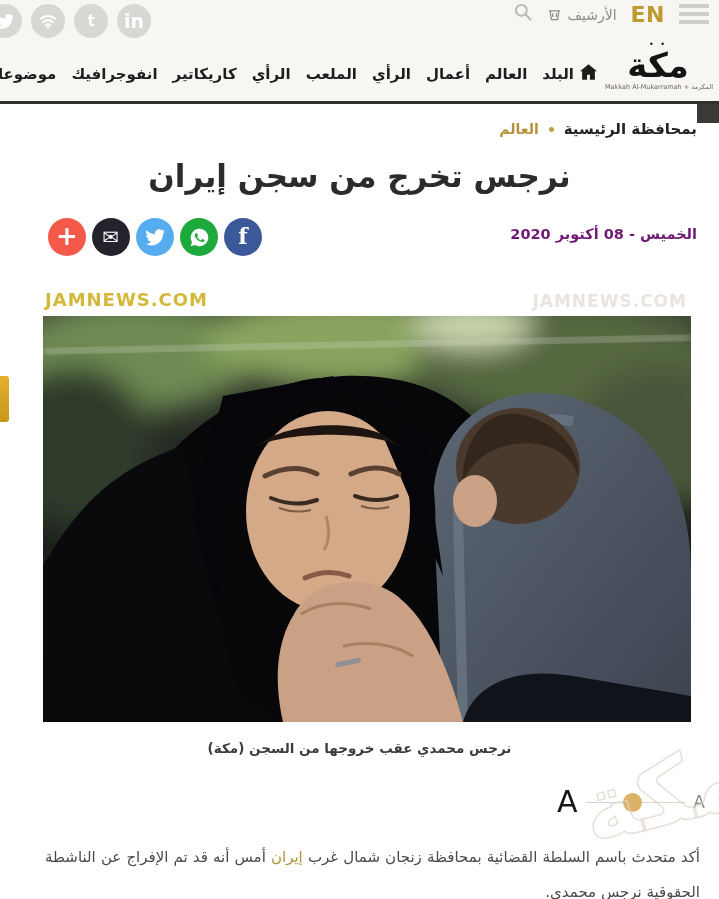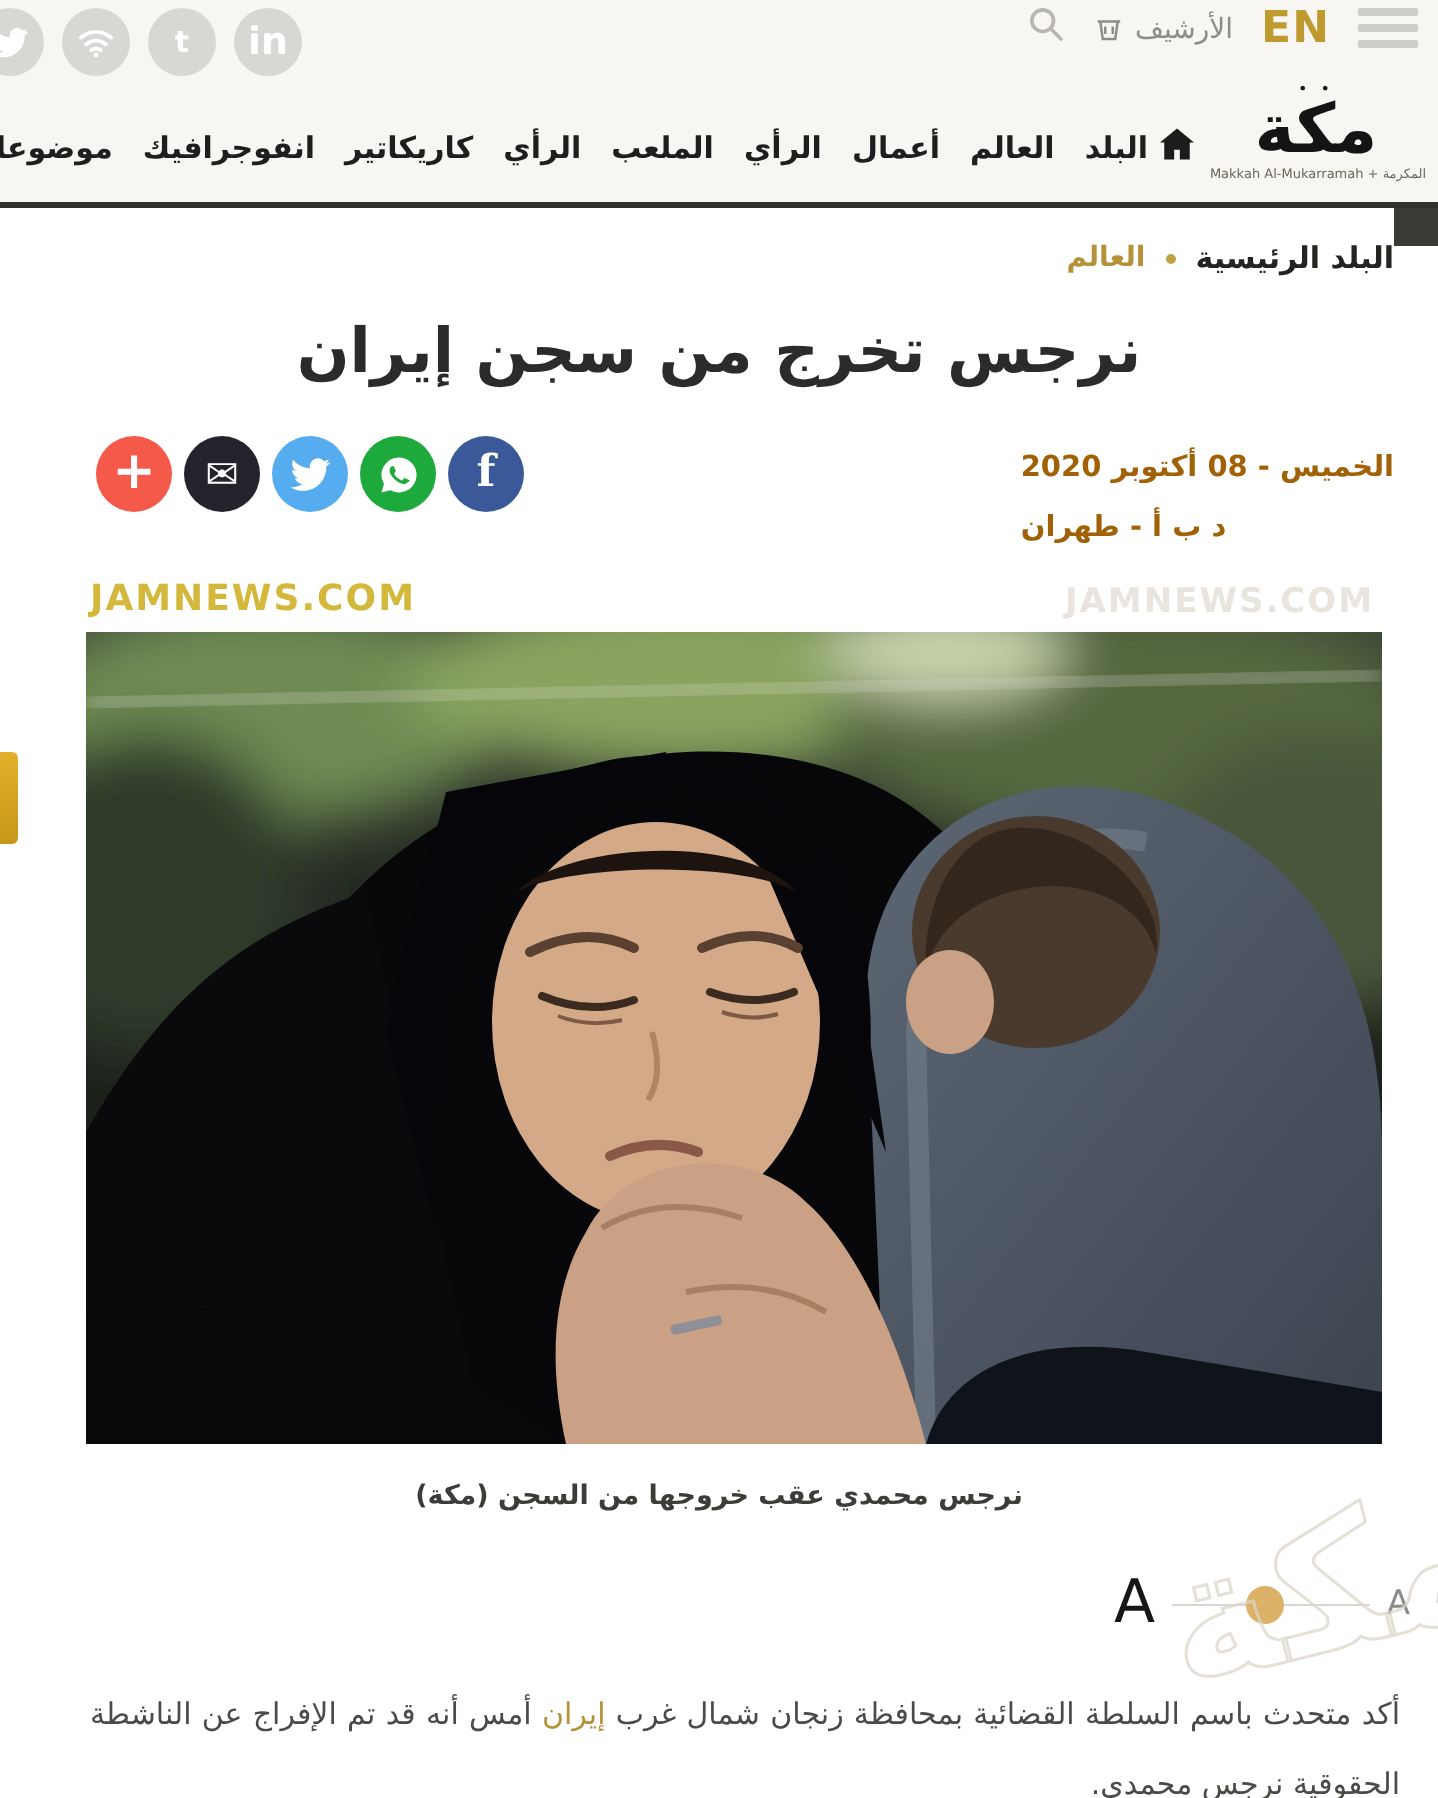--- a/index.html
+++ b/index.html
@@ -37,21 +37,21 @@
 
   
   .breadcrumb { position:absolute; top:120px; right:22px; display:flex; align-items:center; gap:10px; }
   .crumb-home { font-size:15px; font-weight:700; color:#24231f; cursor:pointer; }
   .crumb-sep { width:5px; height:5px; border-radius:50%; background:#bfa045; }
   .crumb-section { font-size:14px; font-weight:700; color:#b5923a; cursor:pointer; }
 
   
   .article-title { position:absolute; top:158px; right:22px; left:22px; text-align:center; font-size:31px; font-weight:800; color:#2b2b2b; }
 
-  .meta { position:absolute; top:226px; right:22px; text-align:left; color:#a16207; }
+  .meta { position:absolute; top:226px; right:22px; text-align:center; color:#701a75; }
   .meta-date { font-size:14.5px; font-weight:700; }
   .meta-byline { font-size:14.5px; font-weight:700; margin-top:14px; }
 
   .share-row { position:absolute; top:218px; left:48px; display:flex; flex-direction:row-reverse; gap:6px; direction:ltr; }
   .share-btn { width:38px; height:38px; border-radius:50%; color:#fff; display:flex; align-items:center; justify-content:center; font-size:19px; font-weight:bold; cursor:pointer; }
   .share-btn svg { display:block; }
   .glyph-f { font-family:"DejaVu Serif", serif; font-size:22px; transform:translateY(-1px); }
   .glyph-plus { font-size:26px; font-weight:800; line-height:1; transform:translateY(-1px); }
 
   .source-label { position:absolute; top:289px; left:45px; font-size:18px; font-weight:800; letter-spacing:1px; color:#d3b83b; direction:ltr; }
@@ -149,30 +149,29 @@
         <div class="nav-item">موضوعات خاصة</div>
 
       </div>
     </div>
   </div>
 
   <div class="corner-block"></div>
   <div class="side-tab"></div>
 
   <div class="breadcrumb">
-    <span class="crumb-home">البلد الرئيسية</span>
+    <span class="crumb-home">بمحافظة الرئيسية</span>
     <span class="crumb-sep"></span>
     <span class="crumb-section">العالم</span>
   </div>
 
   <h1 class="article-title">نرجس تخرج من سجن إيران</h1>
 
   <div class="meta">
     <div class="meta-date">الخميس - 08 أكتوبر 2020</div>
-    <div class="meta-byline">د ب أ - طهران</div>
   </div>
 
   <div class="share-row">
     <div class="share-btn" style="background-color: rgb(59, 89, 152);">
       <span class="glyph-f">f</span>
     </div>
     <div class="share-btn" style="background-color: rgb(29, 169, 60);">
       <svg width="21" height="21" viewBox="0 0 24 24">
           <path fill="#ffffff" d="M12 2a10 10 0 0 0-8.6 15.1L2 22l5.1-1.3A10 10 0 1 0 12 2zm5.2 13.9c-.2.6-1.2 1.1-1.7 1.2-.5 0-1 .2-3.2-.7-2.7-1.1-4.4-3.9-4.6-4.1-.1-.2-1.1-1.4-1.1-2.8 0-1.3.7-2 .9-2.2.2-.3.5-.3.7-.3h.5c.2 0 .4 0 .6.5s.8 1.9.8 2c.1.1.1.3 0 .4-.1.2-.1.3-.3.5l-.4.5c-.2.1-.3.3-.1.6.2.3.8 1.3 1.7 2.1 1.2 1 2.1 1.3 2.4 1.5.3.1.5.1.6-.1.2-.2.7-.8.9-1.1.2-.3.4-.2.6-.1l1.9.9c.3.1.5.2.5.3.1.1.1.5-.1 1z"></path>
         </svg>

